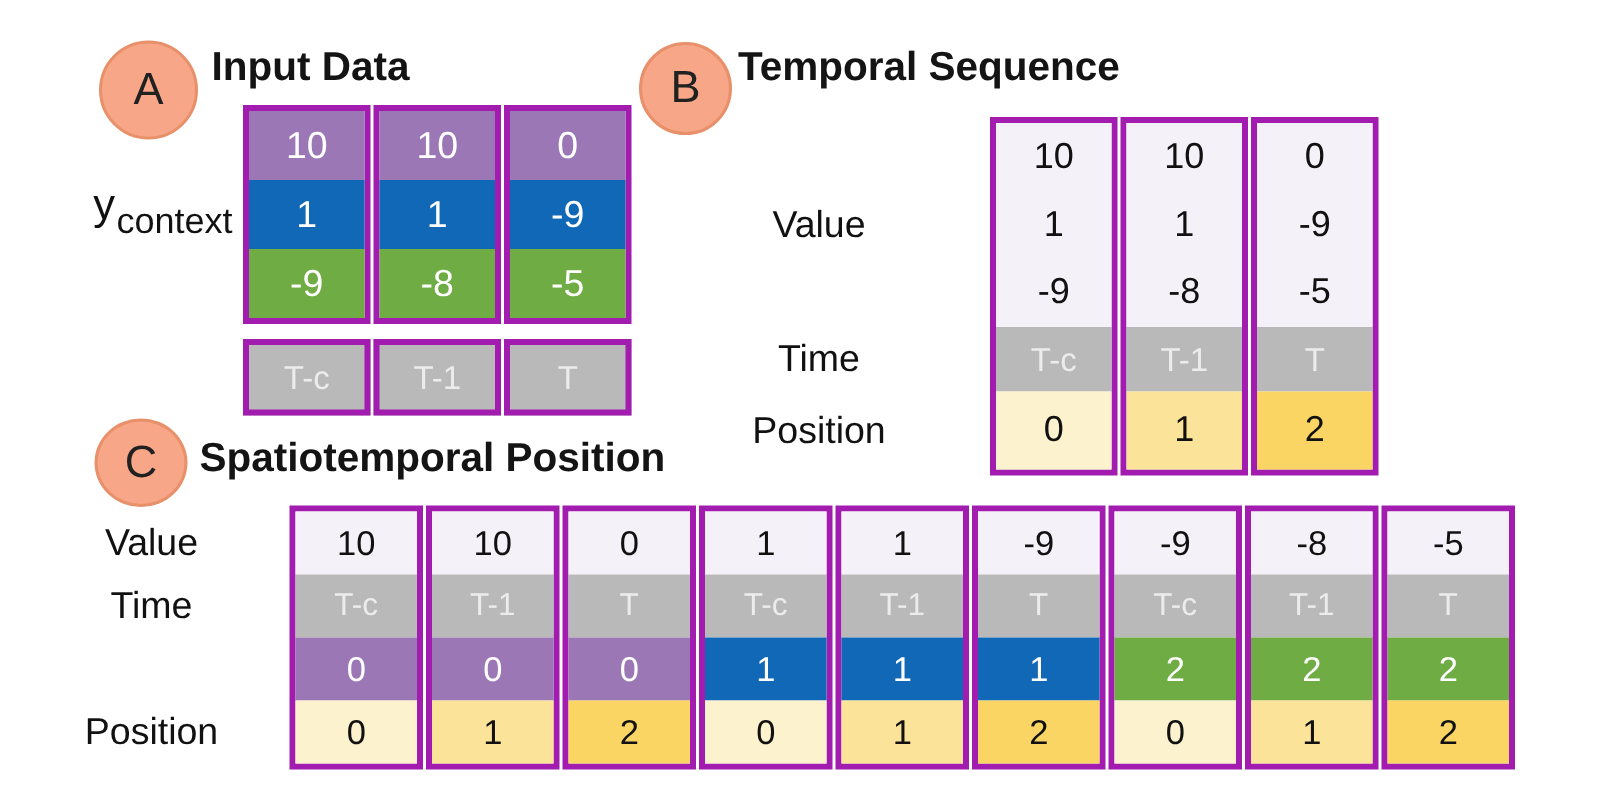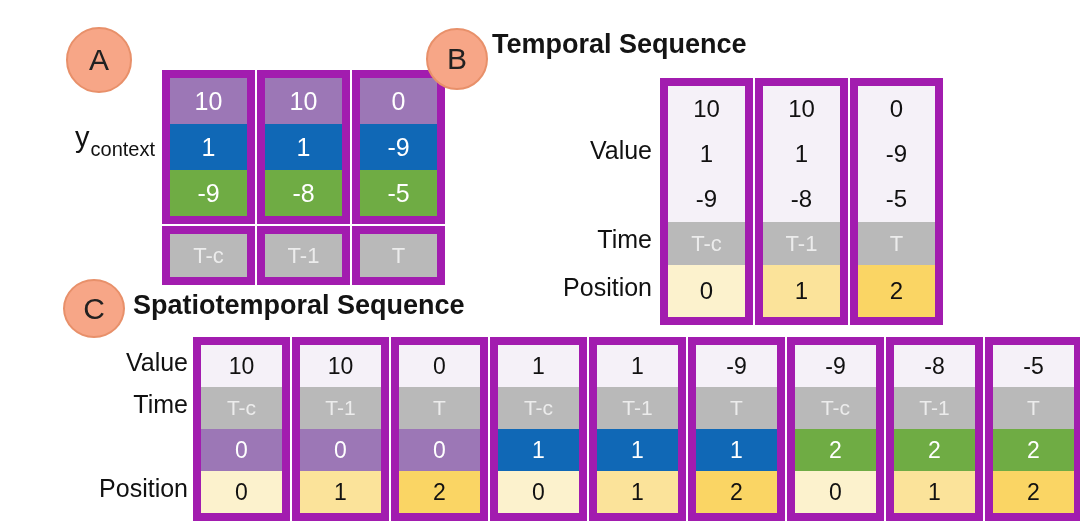--- a/index.html
+++ b/index.html
@@ -13,39 +13,39 @@
     font-size:30px;color:#212121;
   }
   #badge-a{left:66px;top:27px;width:62px;height:62px;}
   #badge-b{left:426px;top:28px;width:58px;height:58px;}
   #badge-c{left:63px;top:279px;width:58px;height:55px;}
   .ptitle{position:absolute;font-weight:700;font-size:27px;white-space:nowrap;color:#141414;}
   #title-a{left:141px;top:29px;}
   #title-b{left:492px;top:29px;}
   #title-c{left:133px;top:290px;}
   .axis-label{position:absolute;font-size:29px;text-align:right;color:#111;}
-  .axis-label sub{font-size:20px;position:relative;bottom:-2px;left:1px;}
+  .axis-label sub{font-size:24px;position:relative;bottom:-2px;left:1px;}
   #y-label{left:24px;top:121px;width:130px;}
   #x-label{left:24px;top:230px;width:130px;}
   .flex-table{position:absolute;display:flex;gap:2px;}
-  .col-box{border:8px solid #a21caf;}
+  .col-box{border:4px solid #a21caf;}
   
   #matrix-a{left:162px;top:70px;}
   #matrix-a .col-box{width:77px;}
   #matrix-a .cell{height:46px;line-height:46px;text-align:center;font-size:25px;color:#fff;}
   #xrow-a{left:162px;top:226px;}
   #xrow-a .cell{width:77px;height:43px;line-height:43px;text-align:center;font-size:22px;}
   
   #table-b{left:660px;top:78px;}
   #table-b .col-box{width:77px;}
   .b-values{height:136px;display:flex;flex-direction:column;justify-content:space-around;
     text-align:center;font-size:24px;color:#111;}
   .b-time{height:43px;line-height:43px;text-align:center;font-size:22px;}
   .b-pos{height:52px;line-height:52px;text-align:center;font-size:24px;color:#111;}
-  .row-label{position:absolute;text-align:right;font-size:25px;color:#111;white-space:nowrap;}
+  .row-label{position:absolute;text-align:center;font-size:25px;color:#111;white-space:nowrap;}
   .b-label{left:440px;width:212px;height:42px;line-height:42px;}
   #b-label-0{top:129px;}
   #b-label-1{top:218px;}
   #b-label-2{top:266px;}
   
   #table-c{left:193px;top:337px;}
   #table-c .col-box{width:81px;}
   #table-c .cell{height:42px;line-height:42px;text-align:center;}
   .c-value{font-size:23px;color:#111;}
   .c-time{font-size:21px;}
@@ -56,20 +56,21 @@
   #c-label-1{top:383px;}
   #c-label-2{top:425px;}
   #c-label-3{top:467px;}
 </style>
 </head>
 <body>
 
 <div class="canvas">
 
   <div class="badge" id="badge-a" style="background: rgb(247, 166, 135); border: 2px solid rgb(232, 144, 106);">A</div>
+  <div class="ptitle" id="title-a">Input Data</div>
   <div class="axis-label" id="y-label"><span>y</span><sub>context</sub></div>
   <div class="flex-table" id="matrix-a">
       <div class="col-box">
         <div class="cell" style="background: rgb(156, 119, 182);">10</div>
         <div class="cell" style="background: rgb(16, 104, 182);">1</div>
         <div class="cell" style="background: rgb(111, 172, 68);">-9</div>
       </div>
       <div class="col-box">
         <div class="cell" style="background: rgb(156, 119, 182);">10</div>
         <div class="cell" style="background: rgb(16, 104, 182);">1</div>
@@ -116,21 +117,21 @@
           <div class="">0</div>
           <div class="">-9</div>
           <div class="">-5</div>
         </div>
         <div class="b-time" style="background: rgb(185, 185, 185); color: rgb(236, 236, 236);">T</div>
         <div class="b-pos" style="background: rgb(250, 213, 100);">2</div>
       </div>
     </div>
 
   <div class="badge" id="badge-c" style="background: rgb(247, 166, 135); border: 2px solid rgb(232, 144, 106);">C</div>
-  <div class="ptitle" id="title-c">Spatiotemporal Sequence</div>
+  <div class="ptitle" id="title-c">Spatiotemporal Position</div>
   <div class="row-label c-label" id="c-label-0">Value</div>
   <div class="row-label c-label" id="c-label-1">Time</div>
   <div class="row-label c-label" id="c-label-3">Position</div>
   <div class="flex-table" id="table-c">
       <div class="col-box">
         <div class="cell c-value" style="background: rgb(245, 241, 248);">10</div>
         <div class="cell c-time" style="background: rgb(185, 185, 185); color: rgb(236, 236, 236);">T-c</div>
         <div class="cell c-var" style="background: rgb(156, 119, 182);">0</div>
         <div class="cell c-pos" style="background: rgb(252, 242, 205);">0</div>
       </div>

